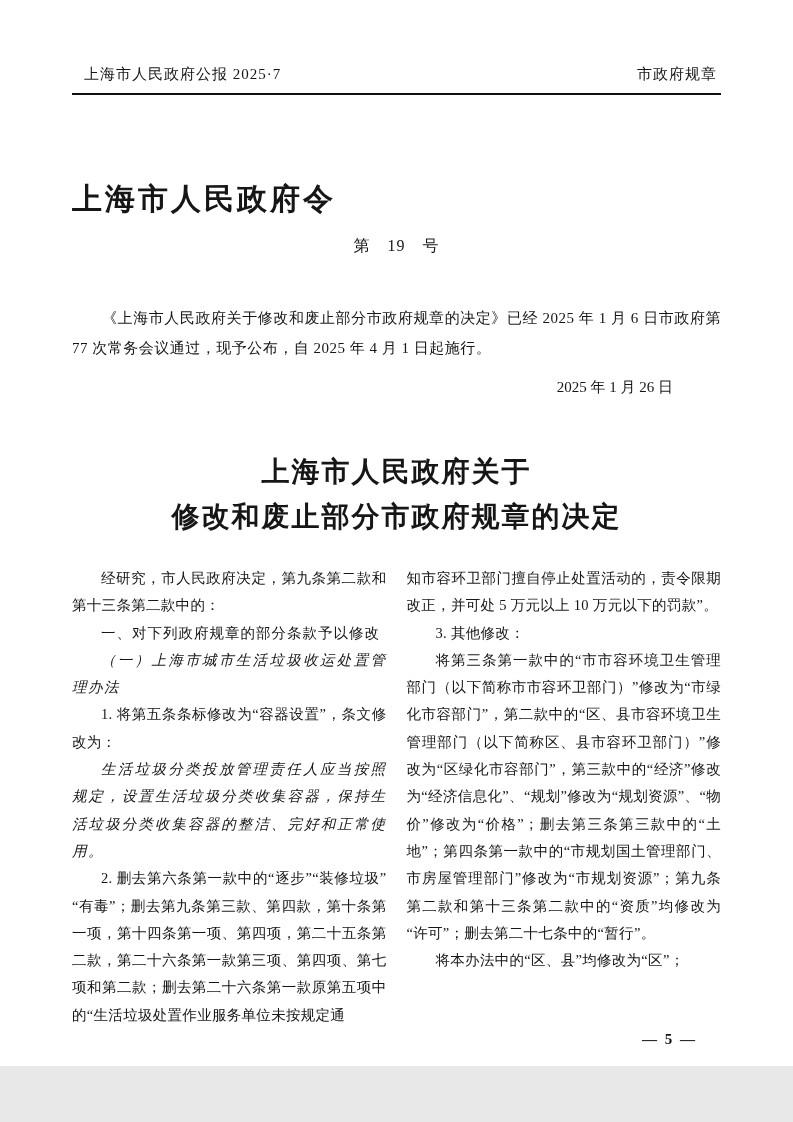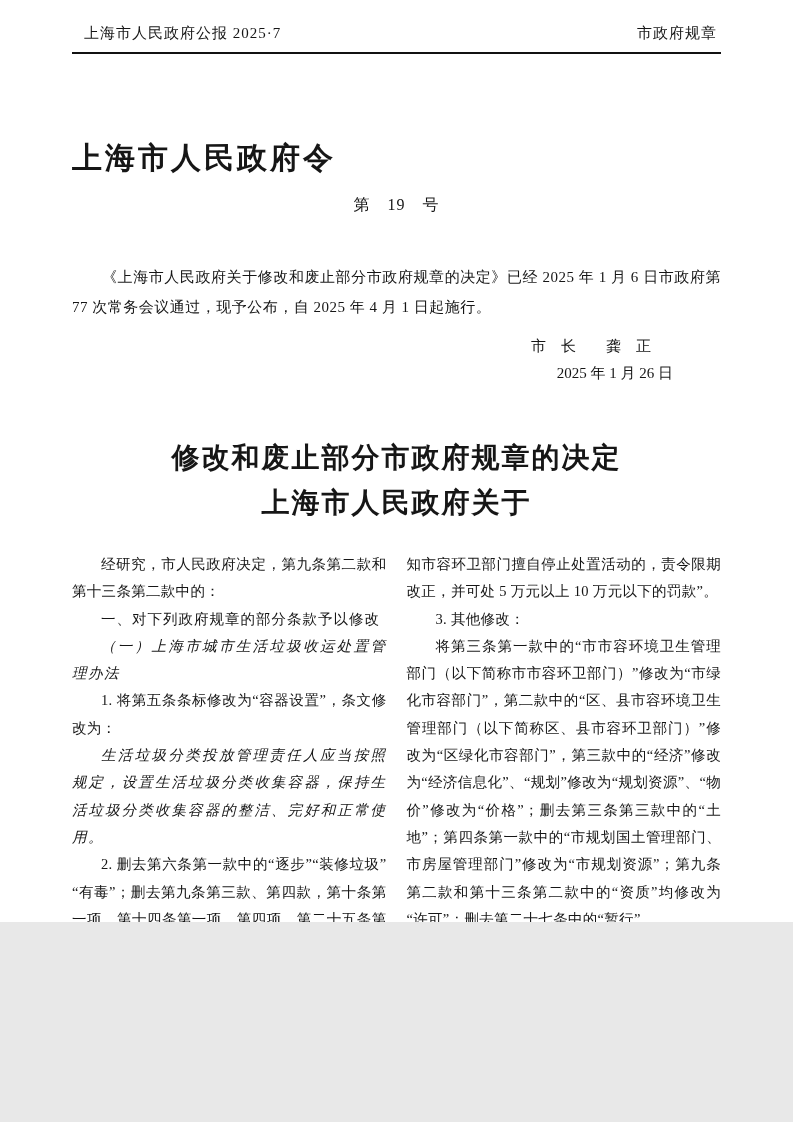--- a/index.html
+++ b/index.html
@@ -4,26 +4,26 @@
 <style>
   html, body {
     margin: 0;
     padding: 0;
     background: #e8e8e8;
     font-family: "Liberation Serif", serif;
   }
   .page {
     position: relative;
     width: 793px;
-    height: 922px;
+    height: 1066px;
     margin: 0 auto;
     background: #ffffff;
     color: #161616;
     box-sizing: border-box;
-    padding: 24px 72px 0 72px;
+    padding: 65px 72px 0 72px;
     overflow: hidden;
   }
   
   .running-header {
     display: flex;
     justify-content: space-between;
     align-items: flex-end;
     font-size: 15px;
     letter-spacing: 1px;
     padding: 0 4px 9px 12px;
@@ -124,28 +124,25 @@
   <div class="running-header">
     <span>上海市人民政府公报 2025·7</span>
     <span>市政府规章</span>
   </div>
 
   <div class="decree-title">上海市人民政府令</div>
   <div class="decree-number">第　19　号</div>
 
   <p class="decree-body">《上海市人民政府关于修改和废止部分市政府规章的决定》已经 2025 年 1 月 6 日市政府第 77 次常务会议通过，现予公布，自 2025 年 4 月 1 日起施行。</p>
 
-  <div class="signature-line">
-    <span>市　长</span><span class="gap"></span><span>龚　正</span>
-  </div>
   <div class="signature-date">2025 年 1 月 26 日</div>
 
   <div class="decision-title">
+    <div>上海市人民政府关于</div>
     <div>修改和废止部分市政府规章的决定</div>
-    <div>上海市人民政府关于</div>
   </div>
 
   <div class="columns">
     <div class="column">
         <p>经研究，市人民政府决定，第九条第二款和第十三条第二款中的：</p>
         <p class="para-heading">一、对下列政府规章的部分条款予以修改</p>
         <p class="para-kai">（一）上海市城市生活垃圾收运处置管理办法</p>
         <p>1. 将第五条条标修改为“容器设置”，条文修改为：</p>
         <p class="para-kai">生活垃圾分类投放管理责任人应当按照规定，设置生活垃圾分类收集容器，保持生活垃圾分类收集容器的整洁、完好和正常使用。</p>
         <p>2. 删去第六条第一款中的“逐步”“装修垃圾”“有毒”；删去第九条第三款、第四款，第十条第一项，第十四条第一项、第四项，第二十五条第二款，第二十六条第一款第三项、第四项、第七项和第二款；删去第二十六条第一款原第五项中的“生活垃圾处置作业服务单位未按规定通</p>

